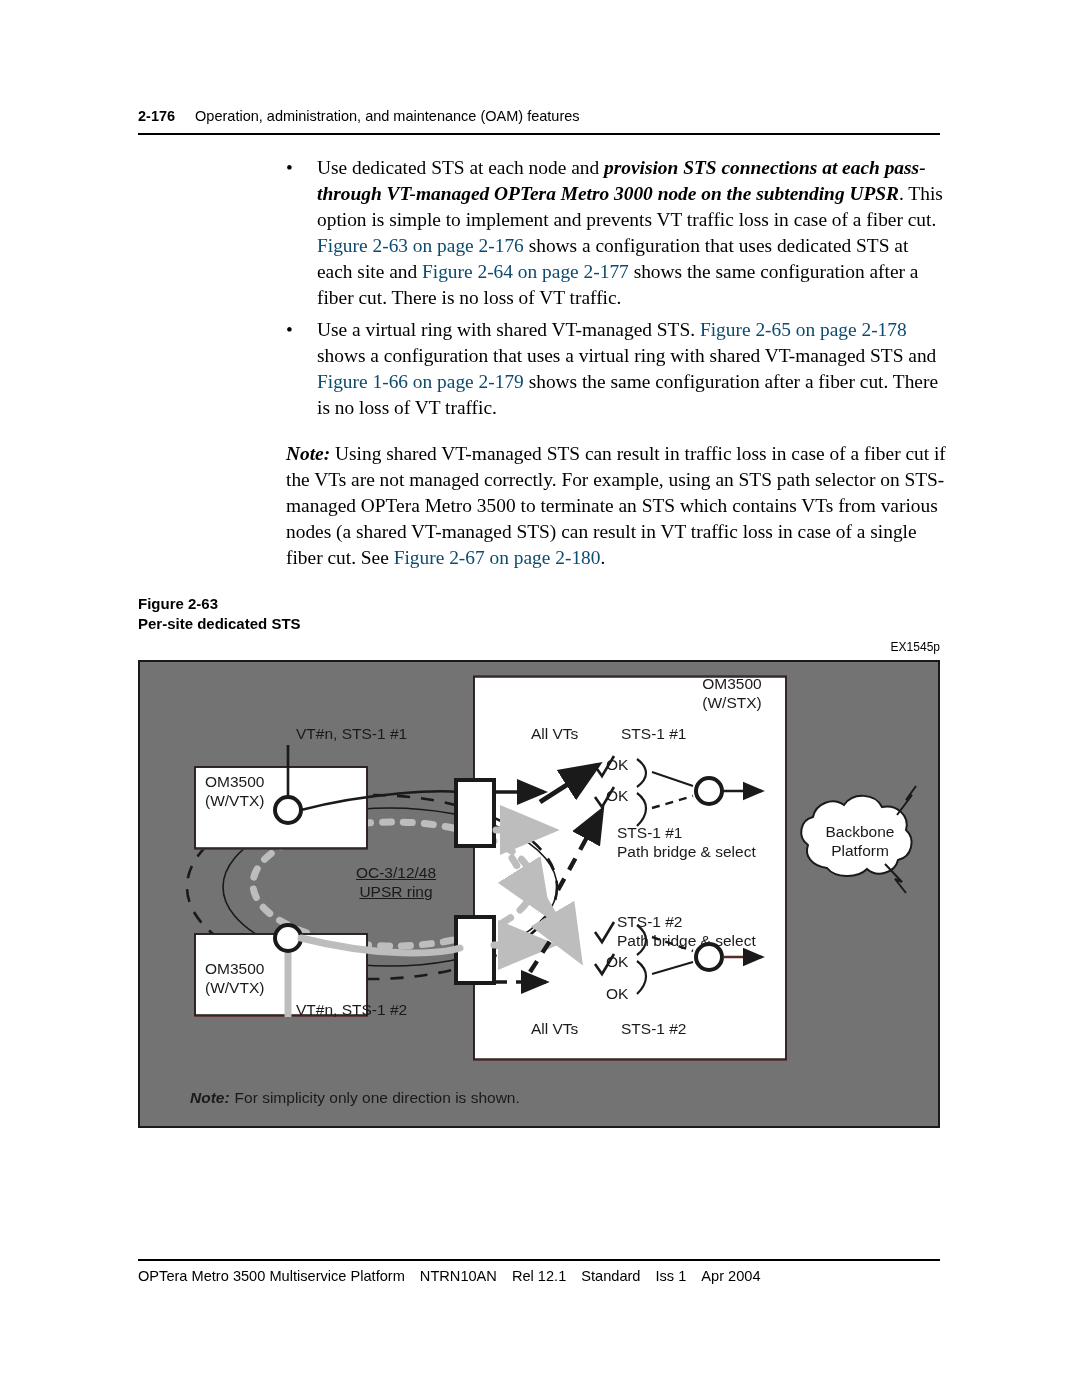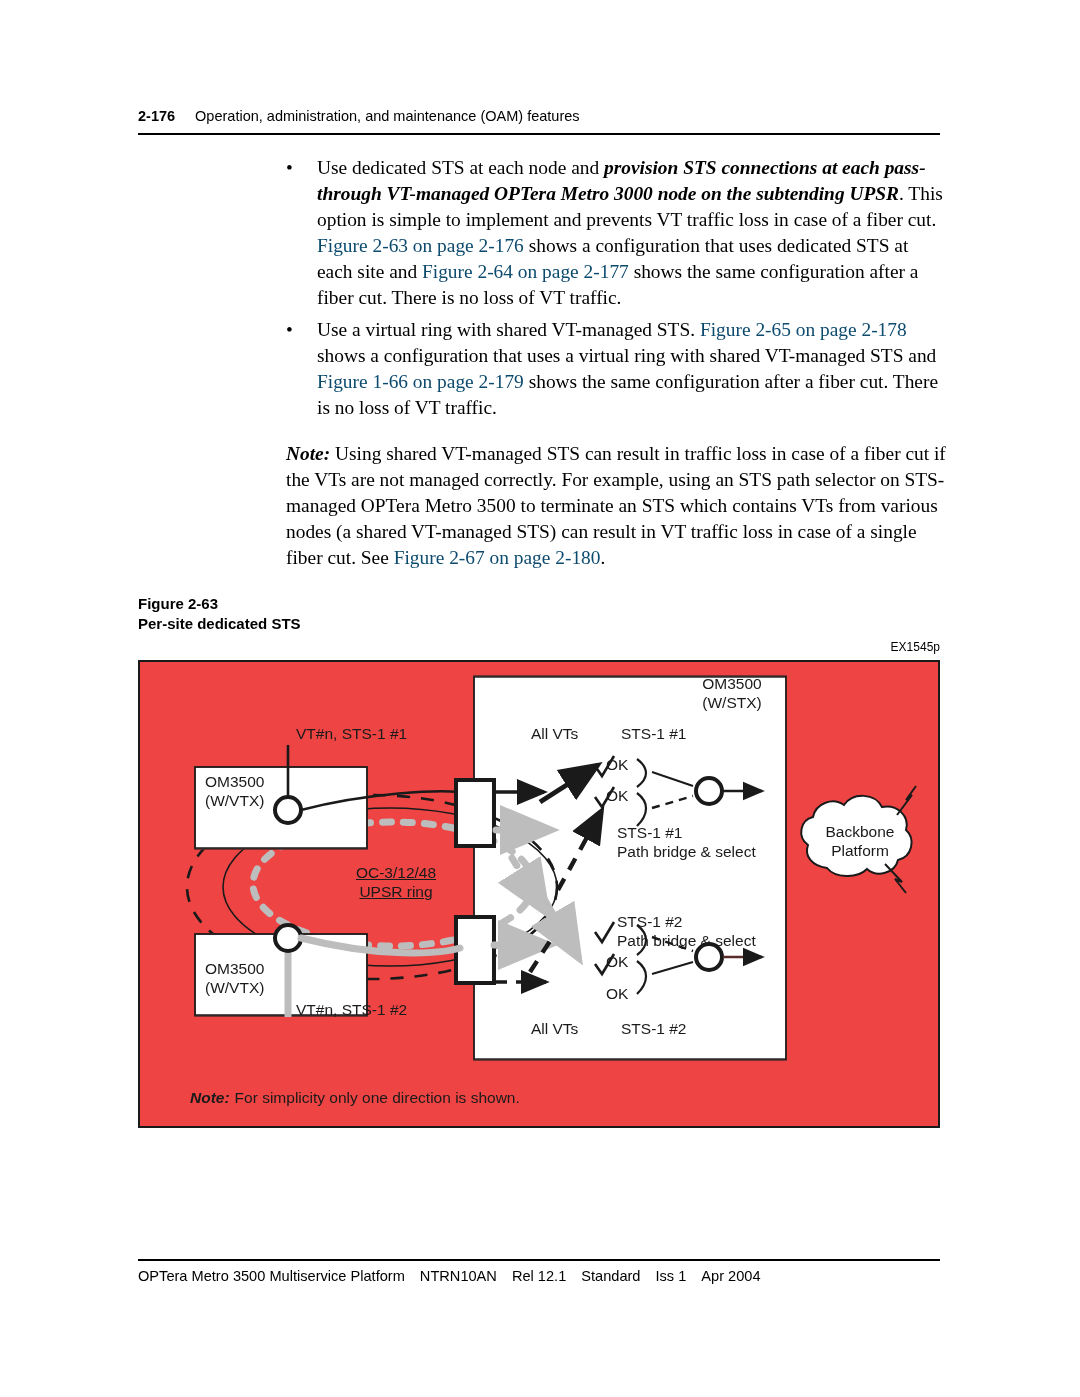--- a/index.html
+++ b/index.html
@@ -97,21 +97,21 @@
 
   
   #figure-frame {
     position: absolute;
     left: 138px;
     top: 660px;
     width: 802px;
     height: 468px;
     border: 2px solid #1a1a1a;
     box-sizing: border-box;
-    background: #ef4444;
+    background: #737373;
   }
   #figure-svg {
     position: absolute;
     left: 0;
     top: 0;
   }
   .fig-label {
     position: absolute;
     font-family: "Liberation Sans", sans-serif;
     font-size: 15.5px;

